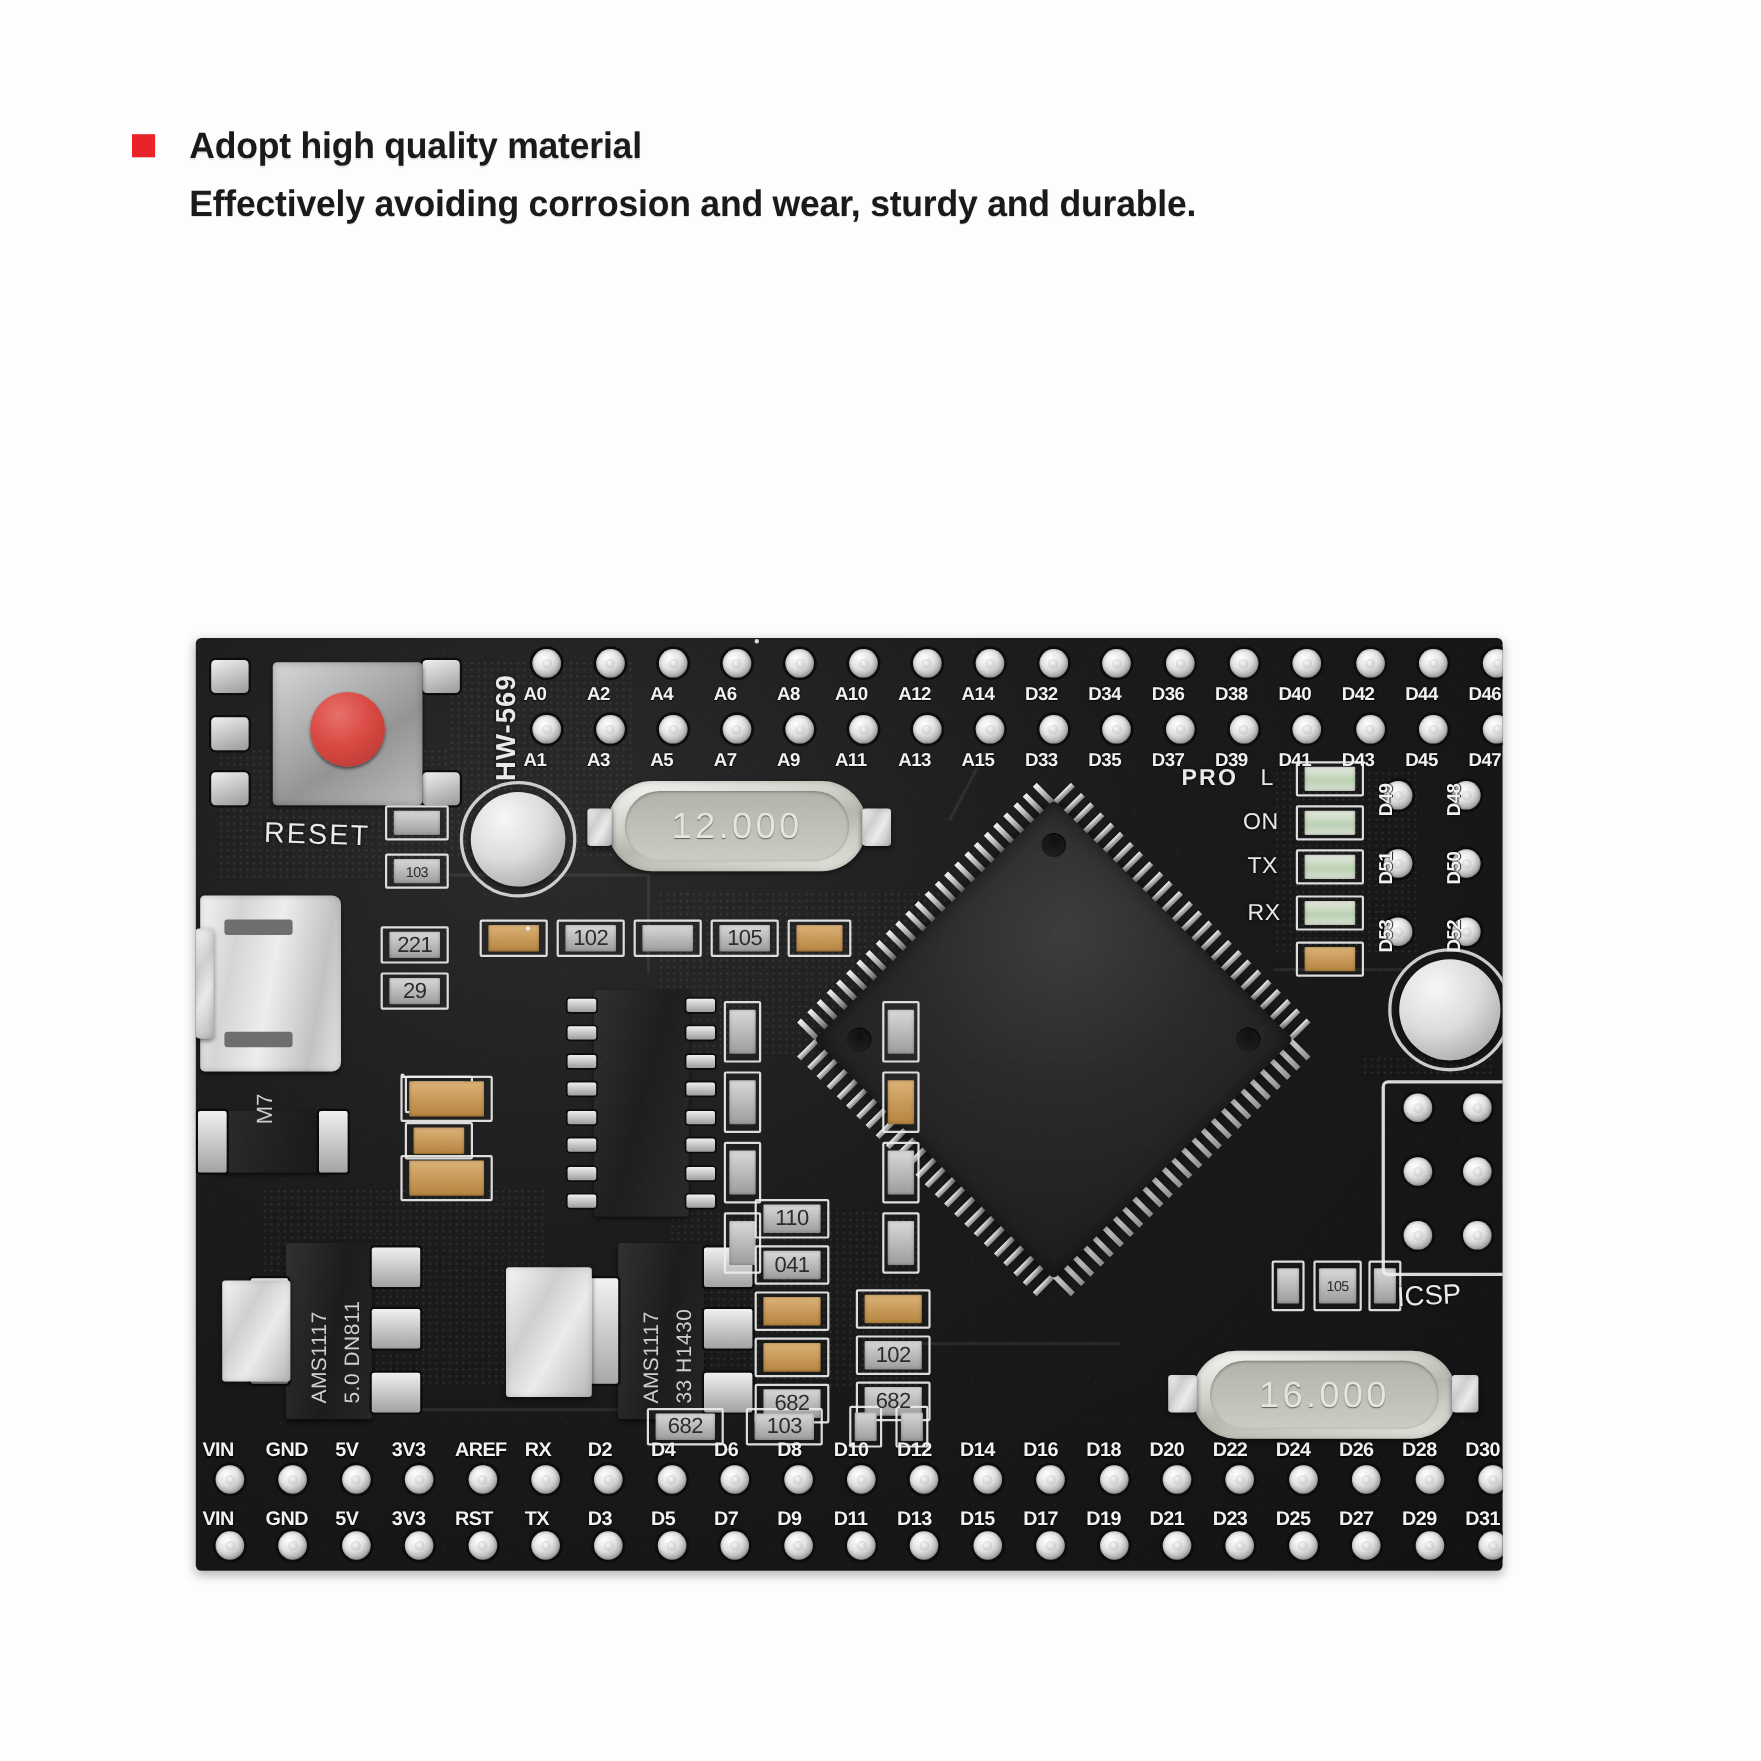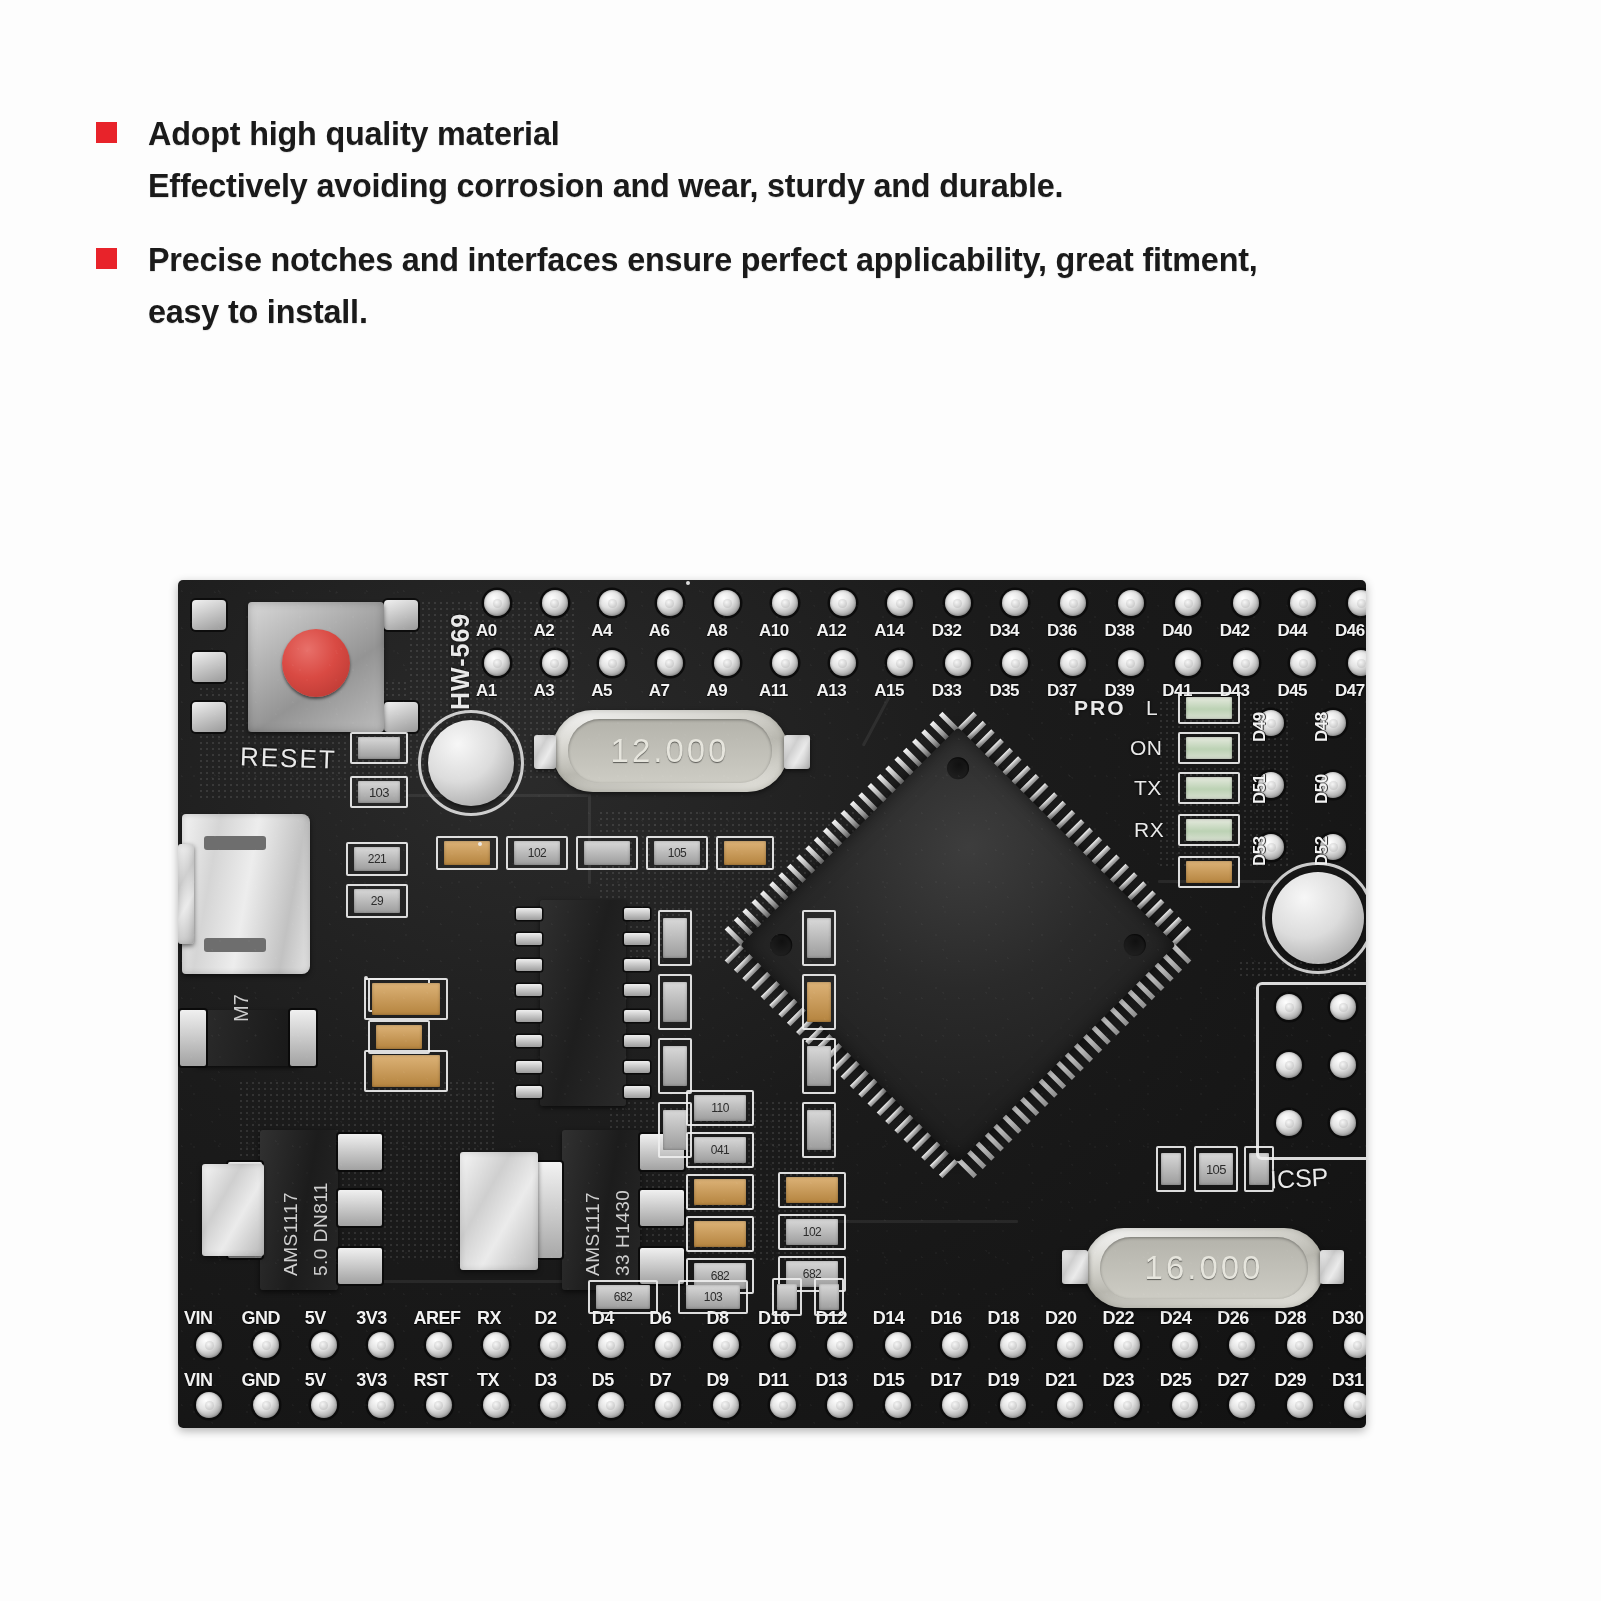--- a/index.html
+++ b/index.html
@@ -15,21 +15,21 @@
   #page {
     position: relative;
     width: 1601px;
     height: 1601px;
     background: #fdfdfd;
   }
 
   
   #features {
     position: absolute;
-    left: 96px;
+    left: 120px;
     top: 108px;
     width: 1320px;
   }
 
   .feature {
     position: relative;
     padding-left: 52px;
     margin-bottom: 22px;
   }
 
@@ -329,21 +329,21 @@
     inset: 3px 6px;
     border-radius: 1px;
     background: linear-gradient(180deg, #d9d9d9, #9c9c9c);
     box-shadow: inset 0 0 3px rgba(0,0,0,0.3);
   }
   .smd-body.tan { background: linear-gradient(180deg, #dcb277, #b5843f); }
   .smd-body.grn { background: linear-gradient(180deg, #d8ded1, #9fb79c); }
   .smd-code {
     position: relative;
     font-family: "Liberation Sans", sans-serif;
-    font-size: 12px;
+    font-size: 20px;
     color: #2c2c2c;
     letter-spacing: -0.5px;
     z-index: 2;
   }
 
   
   .led-grn .smd-body { background: linear-gradient(180deg, #e6eadf 0%, #bcd2b4 55%, #d7dfd0 100%); }
 
   
   #m7 {
@@ -385,25 +385,20 @@
 <div id="page">
 
   <div id="features">
 
     <div class="feature">
       <span class="bullet"></span>
       <div class="feature-line">Adopt high quality material</div>
       <div class="feature-line">Effectively avoiding corrosion and wear, sturdy and durable.</div>
     </div>
 
-    <div class="feature">
-      <span class="bullet"></span>
-      <div class="feature-line">Precise notches and interfaces ensure perfect applicability, great fitment,</div>
-      <div class="feature-line">easy to install.</div>
-    </div>
 
 
 
   </div>
 
   <div id="board-wrap">
     <div id="pcb">
 
       <div class="hatch" style="left:20px;  top:100px; width:210px; height:120px;"></div>
       <div class="hatch" style="left:230px; top:20px;  width:170px; height:180px;"></div>

